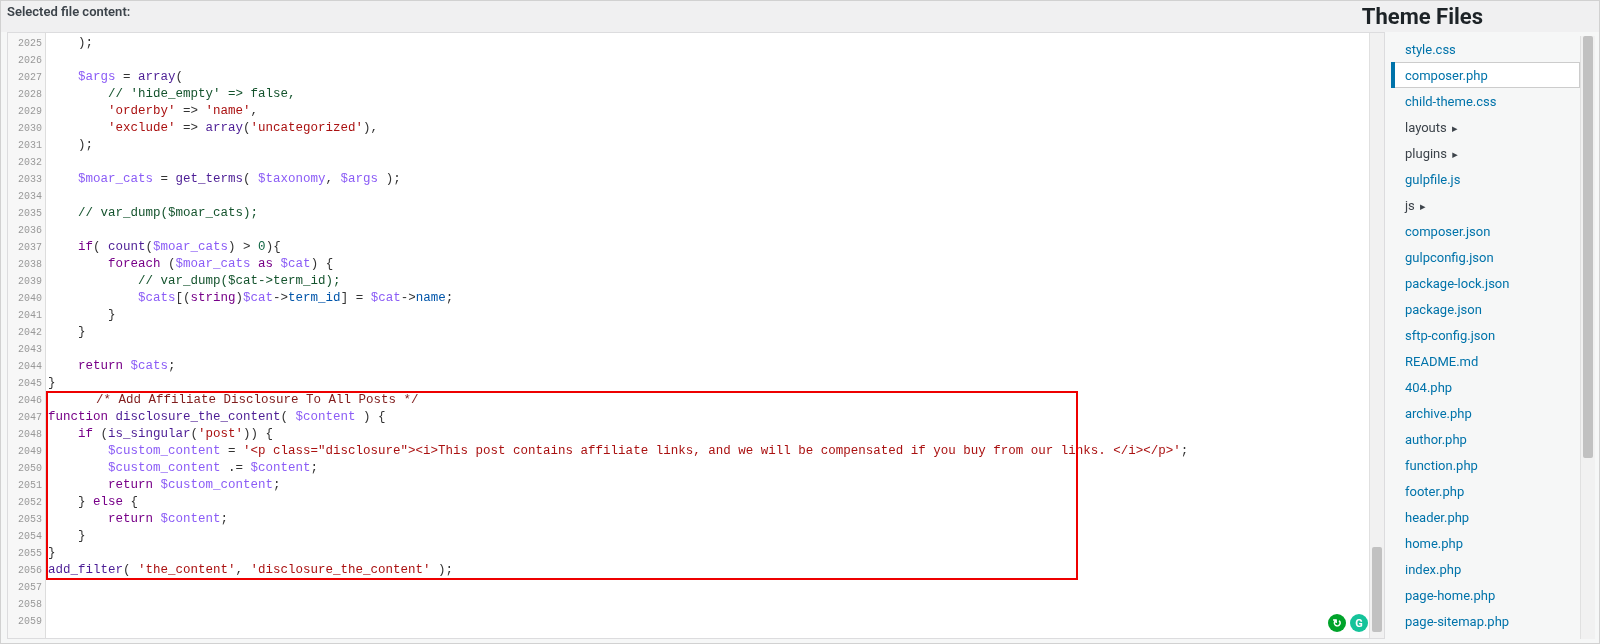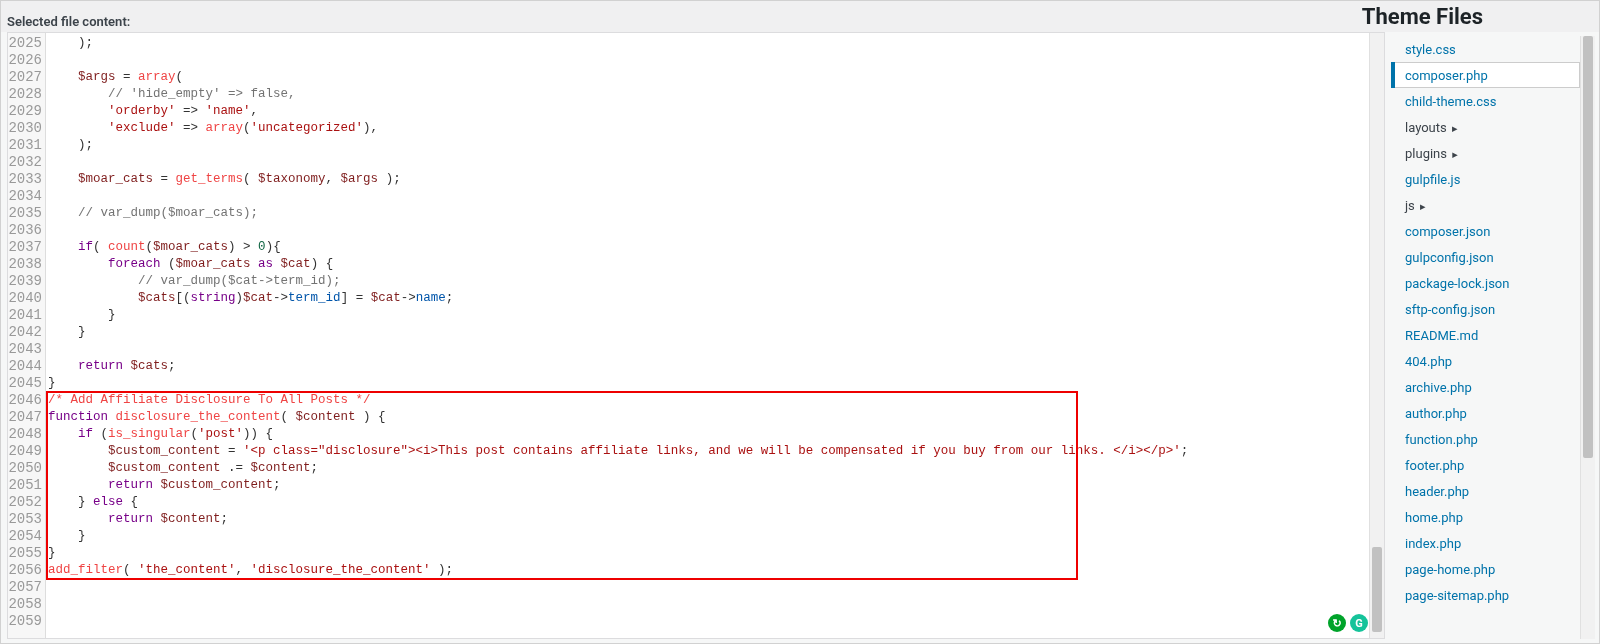--- a/index.html
+++ b/index.html
@@ -15,21 +15,21 @@
   .wrapper {
     display: flex;
     flex-direction: column;
     height: 100%;
     border: 1px solid #d1d1d1;
     background: #f6f7f7;
   }
   .top-header {
     display: flex;
     justify-content: space-between;
-    align-items: flex-end;
+    align-items: flex-start;
     padding: 3px 6px 3px 6px;
     background: #f0f0f1;
   }
   .top-label {
     font-size: 13px;
     font-weight: 600;
     color: #3c434a;
   }
   .theme-title {
     font-size: 22px;
@@ -51,21 +51,21 @@
     position: relative;
     min-width: 0;
     margin-right: 10px;
     margin-top: 0px;
   }
   .gutter {
     width: 38px;
     background: #f7f7f7;
     color: #999;
     font-family: Consolas, Monaco, "Courier New", monospace;
-    font-size: 14px;
+    font-size: 10px;
     text-align: right;
     padding: 2px 3px 2px 0;
     border-right: 1px solid #ddd;
     flex-shrink: 0;
     user-select: none;
   }
   .gutter .ln { height: 17px; line-height: 17px; }
   .code-scroll {
     flex: 1;
     overflow: auto;
@@ -82,25 +82,25 @@
   .code-line { height: 17px; position: relative; }
   .highlight-box {
     position: absolute;
     border: 2px solid #e00;
     background: transparent;
     pointer-events: none;
     left: 0px;
     z-index: 5;
   }
   .tok-k { color: #708; }      
-  .tok-fn { color: #ef4444; }     
-  .tok-v { color: #7f1d1d; }      
+  .tok-fn { color: #4c1d95; }     
+  .tok-v { color: #8b5cf6; }      
   .tok-s { color: #a11; }      
-  .tok-c { color: #737373; }      
-  .tok-c2 { color: #ef4444; }     
+  .tok-c { color: #14532d; }      
+  .tok-c2 { color: #7f1d1d; margin-left: 48px; }     
   .tok-op { color: #333; }
   .tok-n { color: #164; }      
   .tok-p { color: #333; }
   .tok-prop { color: #05a; }
 
   .scrollbar-v {
     width: 15px;
     background: #f1f1f1;
     border-left: 1px solid #e0e0e0;
     position: relative;
@@ -251,20 +251,21 @@
             <li class="file-item"><span>style.css</span></li>
             <li class="file-item active"><span>composer.php</span></li>
             <li class="file-item"><span>child-theme.css</span></li>
             <li class="file-item folder"><span>layouts</span> <span class="chev">▸</span></li>
             <li class="file-item folder"><span>plugins</span> <span class="chev">▸</span></li>
             <li class="file-item"><span>gulpfile.js</span></li>
             <li class="file-item folder"><span>js</span> <span class="chev">▸</span></li>
             <li class="file-item"><span>composer.json</span></li>
             <li class="file-item"><span>gulpconfig.json</span></li>
             <li class="file-item"><span>package-lock.json</span></li>
+            <li class="file-item"><span>package.json</span></li>
             <li class="file-item"><span>sftp-config.json</span></li>
             <li class="file-item"><span>README.md</span></li>
             <li class="file-item"><span>404.php</span></li>
             <li class="file-item"><span>archive.php</span></li>
             <li class="file-item"><span>author.php</span></li>
             <li class="file-item"><span>function.php</span></li>
             <li class="file-item"><span>footer.php</span></li>
             <li class="file-item"><span>header.php</span></li>
             <li class="file-item"><span>home.php</span></li>
             <li class="file-item"><span>index.php</span></li>

